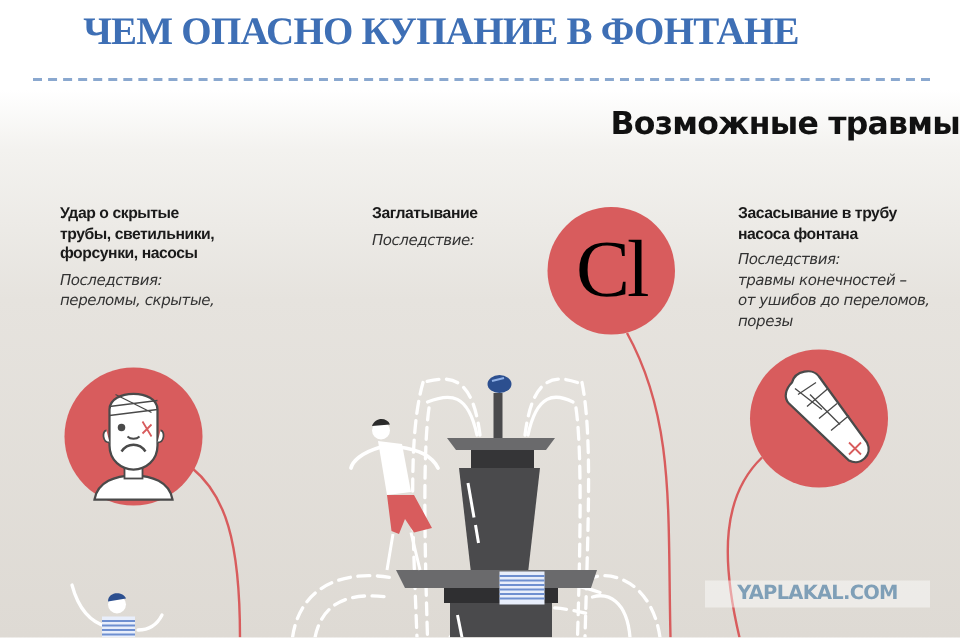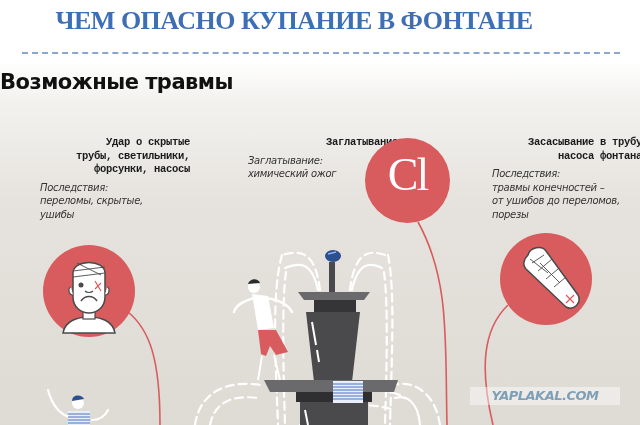--- a/index.html
+++ b/index.html
@@ -12,80 +12,78 @@
   .title {
     position:absolute; left:0; top:6px; width:588px; text-align:center;
     font-family:"Liberation Serif", serif; font-weight:bold;
     font-size:26px; color:#3e6fb5; letter-spacing:-0.5px;
   }
   .dash {
     position:absolute; left:22px; top:52px; width:598px; height:0;
     border-top:2px dashed #8aa8cf;
   }
   .subtitle {
-    position:absolute; left:0; top:70px; width:640px; text-align:left;
+    position:absolute; left:0; top:70px; width:640px; text-align:right;
     font-family:"DejaVu Sans", sans-serif; font-weight:bold;
     font-size:21px; color:#111; letter-spacing:-0.5px;
   }
   .block { position:absolute; }
   .block .head {
-    font-family:Liberation Mono, monospace; font-weight:bold;
-    font-size:10.5px; line-height:13.5px; color:#1a1a1a; letter-spacing:-0.3px;text-align:right;
+    font-family:Liberation Sans, sans-serif; font-weight:bold;
+    font-size:10.5px; line-height:13.5px; color:#1a1a1a; letter-spacing:-0.3px;
   }
   .block .conseq {
     margin-top:4px;
     font-family:"DejaVu Sans", sans-serif; font-style:italic;
     font-size:10px; line-height:13.5px; color:#333; letter-spacing:-0.3px;
   }
   .b1 { left:40px; top:136px; width:150px; }
   .b2 { left:232px; top:136px; width:150px;margin-left:16px; }
   .b3 { left:492px; top:136px; width:150px; }
   .circle { position:absolute; border-radius:50%; background:#d85c5d; }
   .c-head { left:43px; top:245px; width:92px; height:92px; }
   .c-cl { left:365px; top:138px; width:85px; height:85px; }
   .c-cl span {
     position:absolute; left:0; top:10px; width:85px; text-align:center;
-    font-family:"Liberation Serif", serif; font-size:46px; color:#ffffff; letter-spacing:-2px;
+    font-family:"Liberation Serif", serif; font-size:54px; color:#000000; letter-spacing:-2px;
   }
   .c-arm { left:500px; top:233px; width:92px; height:92px; }
   svg.art { position:absolute; left:0; top:0; }
   .watermark {
     position:absolute; left:470px; top:387px; width:150px; height:18px;
     background:rgba(255,255,255,0.45);
     font-family:"DejaVu Sans", sans-serif; font-weight:bold;
-    font-size:13px; color:#7f9fb7; text-align:center; line-height:18px; letter-spacing:-0.5px;font-style:italic;
+    font-size:13px; color:#7f9fb7; text-align:center; line-height:18px; letter-spacing:-0.5px;
   }
 </style>
 </head>
 <body>
 
 <div class="title">ЧЕМ ОПАСНО КУПАНИЕ В ФОНТАНЕ</div>
 <div class="dash"></div>
 <div class="subtitle">Возможные травмы</div>
 
 <div class="block b1">
   <div class="head">
     <div>Удар о скрытые</div>
     <div>трубы, светильники,</div>
     <div>форсунки, насосы</div>
   </div>
   <div class="conseq">
     <div>Последствия:</div>
     <div>переломы, скрытые,</div>
-    <div>ушибы</div>
   </div>
 </div>
 
 <div class="block b2">
   <div class="head">
     <div>Заглатывание</div>
   </div>
   <div class="conseq">
-    <div>Заглатывание:</div>
-    <div>химический ожог</div>
+    <div>Последствие:</div>
   </div>
 </div>
 
 <div class="block b3">
   <div class="head">
     <div>Засасывание в трубу</div>
     <div>насоса фонтана</div>
   </div>
   <div class="conseq">
     <div>Последствия:</div>

